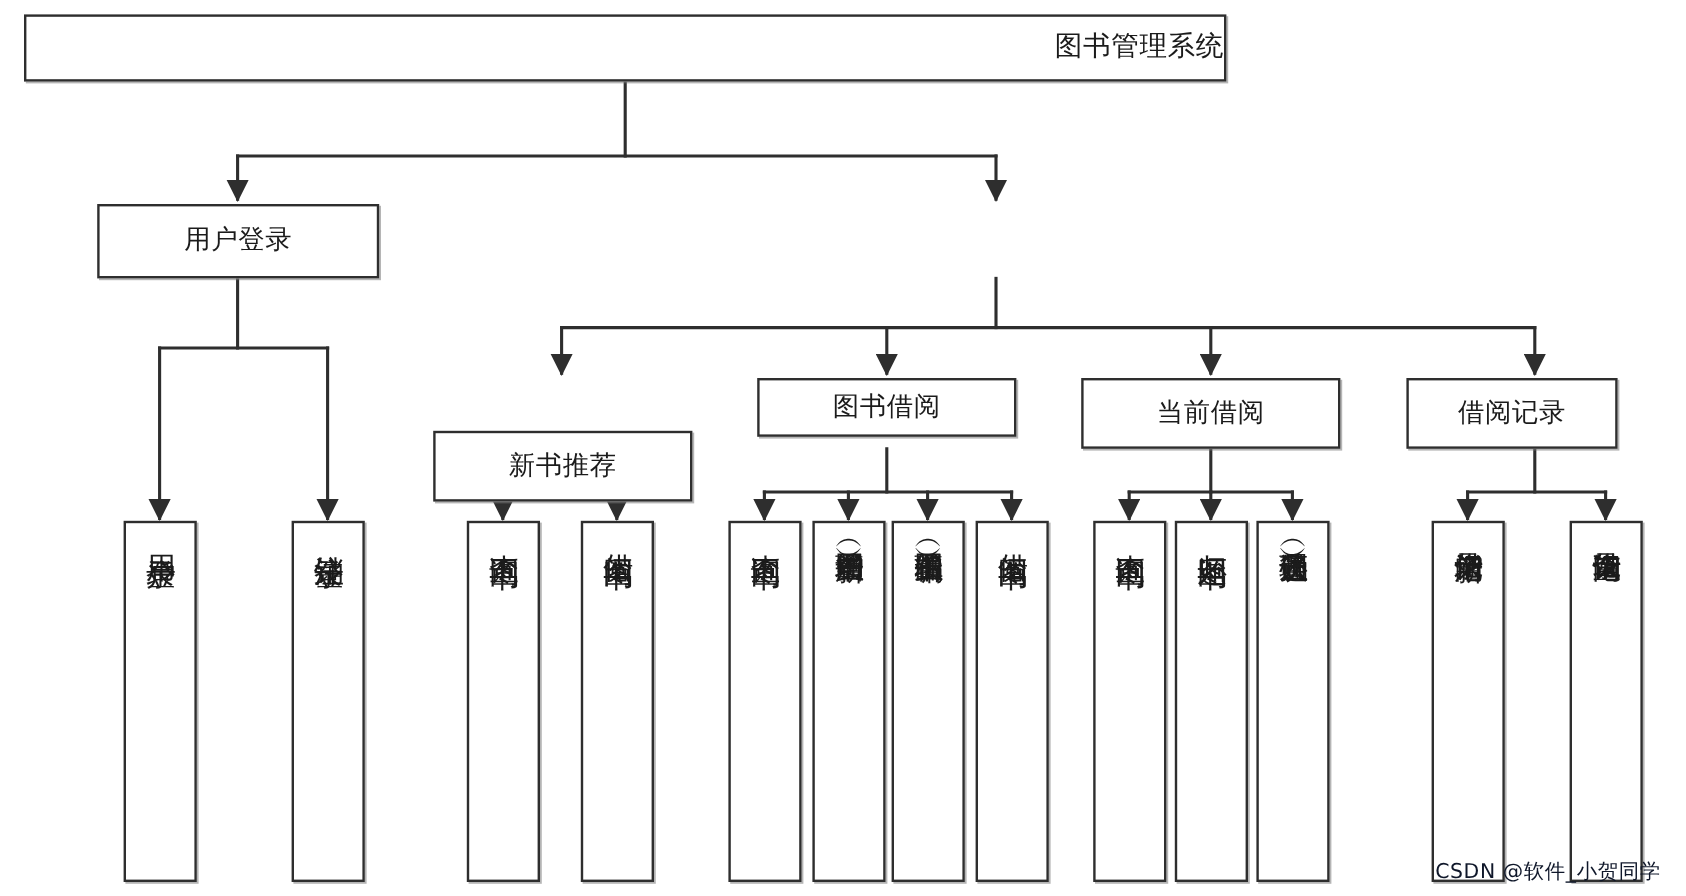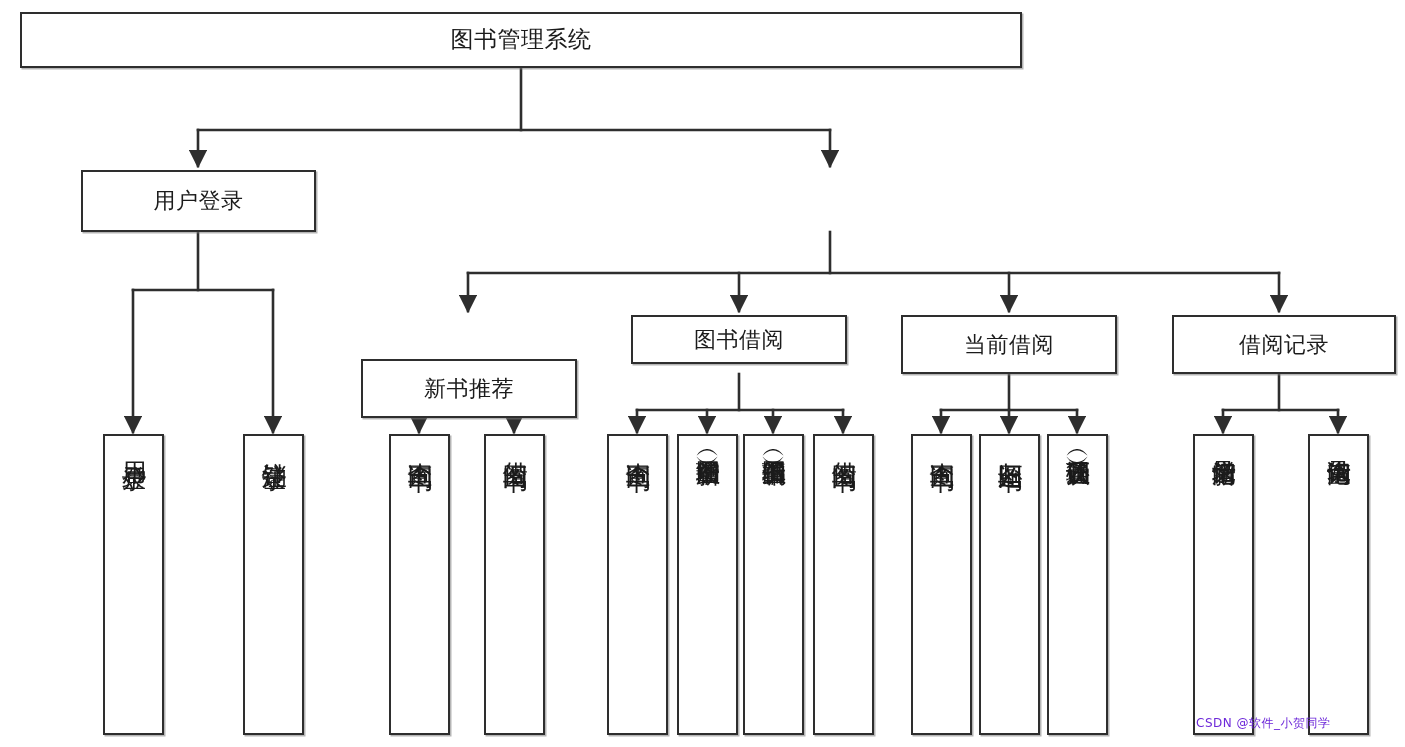--- a/index.html
+++ b/index.html
@@ -64,22 +64,22 @@
     line-height: 1.05;
     letter-spacing: 2px;
     white-space: nowrap;
   }
   .node.v.tall .label {
     font-size: 24px;
     letter-spacing: 0px;
   }
   .watermark {
     position: absolute;
-    font-size: 12px;
-    color: #6d28d9;
+    font-size: 17px;
+    color: #0f172a;
     white-space: nowrap;
     z-index: 5;
     letter-spacing: 0.5px;
   }
 </style>
 </head>
 <body>
 
 <div id="canvas">
 
@@ -126,38 +126,38 @@
       <path d="M 1009 410 L 1009 432" marker-end="url(#arrow)"></path>
       <path d="M 1077 410 L 1077 432" marker-end="url(#arrow)"></path>
 
       <path d="M 1279 374 L 1279 410"></path>
       <path d="M 1223 410 L 1338 410"></path>
       <path d="M 1223 410 L 1223 432" marker-end="url(#arrow)"></path>
       <path d="M 1338 410 L 1338 432" marker-end="url(#arrow)"></path>
     </g>
   </svg>
 
-  <div class="node h root" style="left:20px; top:12px; width:1002px; height:56px;">
+  <div class="node h root" style="left:20px; top:12px; width:1002px; height:56px;justify-content:flex-end;">
     <span class="label">图书管理系统</span>
   </div>
 
   <div class="node h" style="left:81px; top:170px; width:235px; height:62px;">
     <span class="label">用户登录</span>
   </div>
 
   <div class="node h" style="left:361px; top:315px; width:216px; height:59px;margin-top:44px;">
     <span class="label">新书推荐</span>
   </div>
   <div class="node h" style="left:631px; top:315px; width:216px; height:49px;">
     <span class="label">图书借阅</span>
   </div>
   <div class="node h" style="left:901px; top:315px; width:216px; height:59px;">
     <span class="label">当前借阅</span>
   </div>
-  <div class="node h" style="left:1172px; top:315px; width:224px; height:59px;">
+  <div class="node h" style="left:1172px; top:315px; width:176px; height:59px;">
     <span class="label">借阅记录</span>
   </div>
 
   <div class="node v" style="left:103px; top:434px; width:61px; height:301px;">
     <span class="label">用户登录</span>
   </div>
   <div class="node v" style="left:243px; top:434px; width:61px; height:301px;">
     <span class="label">注销登录</span>
   </div>
 

